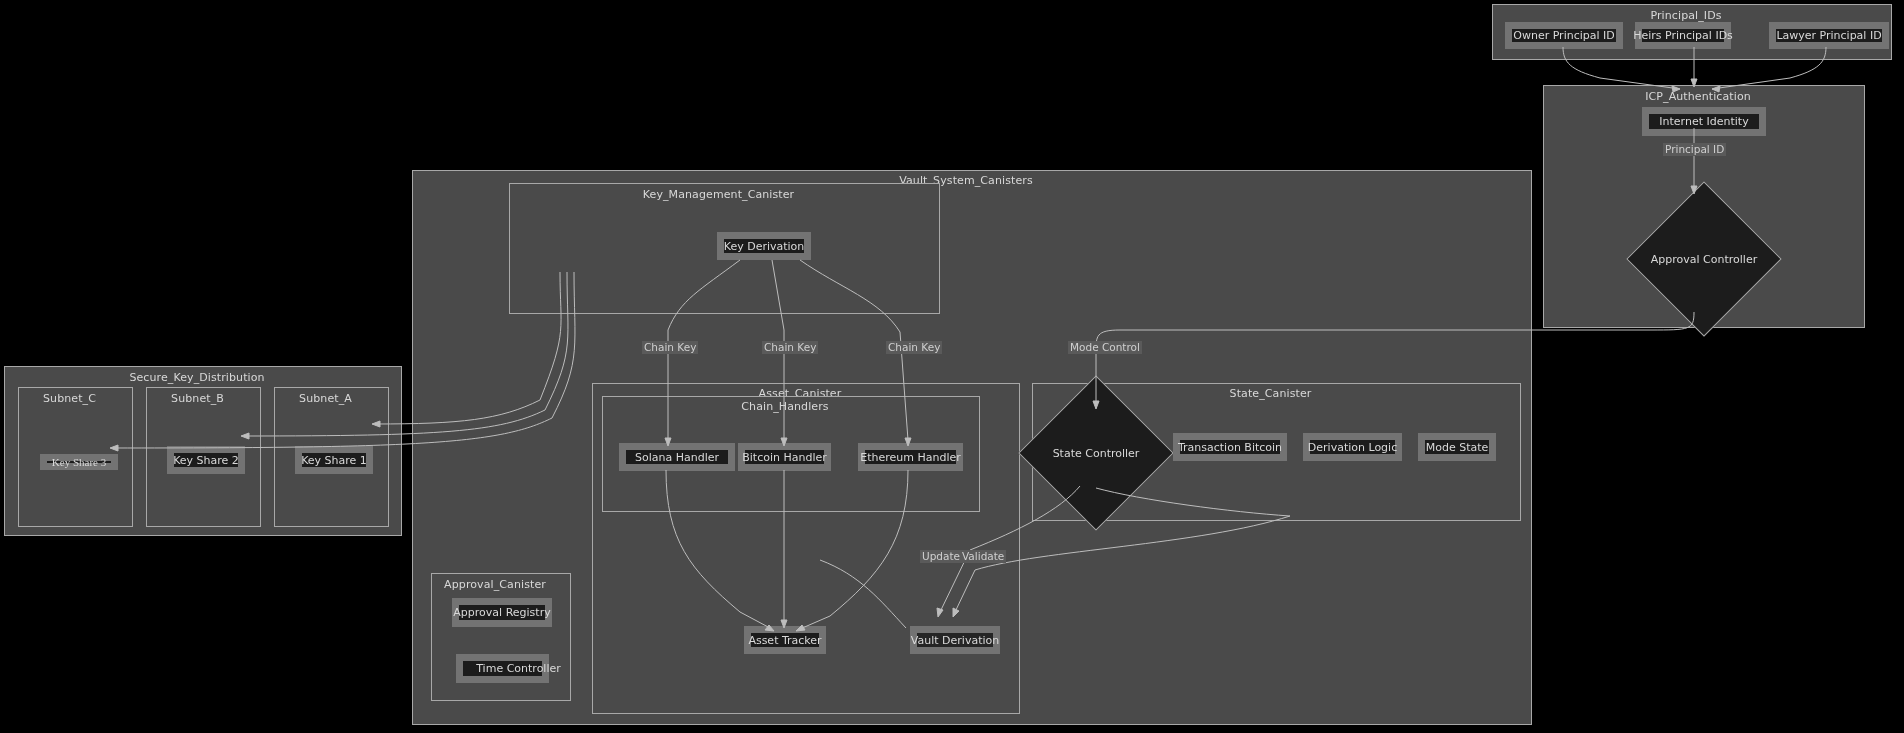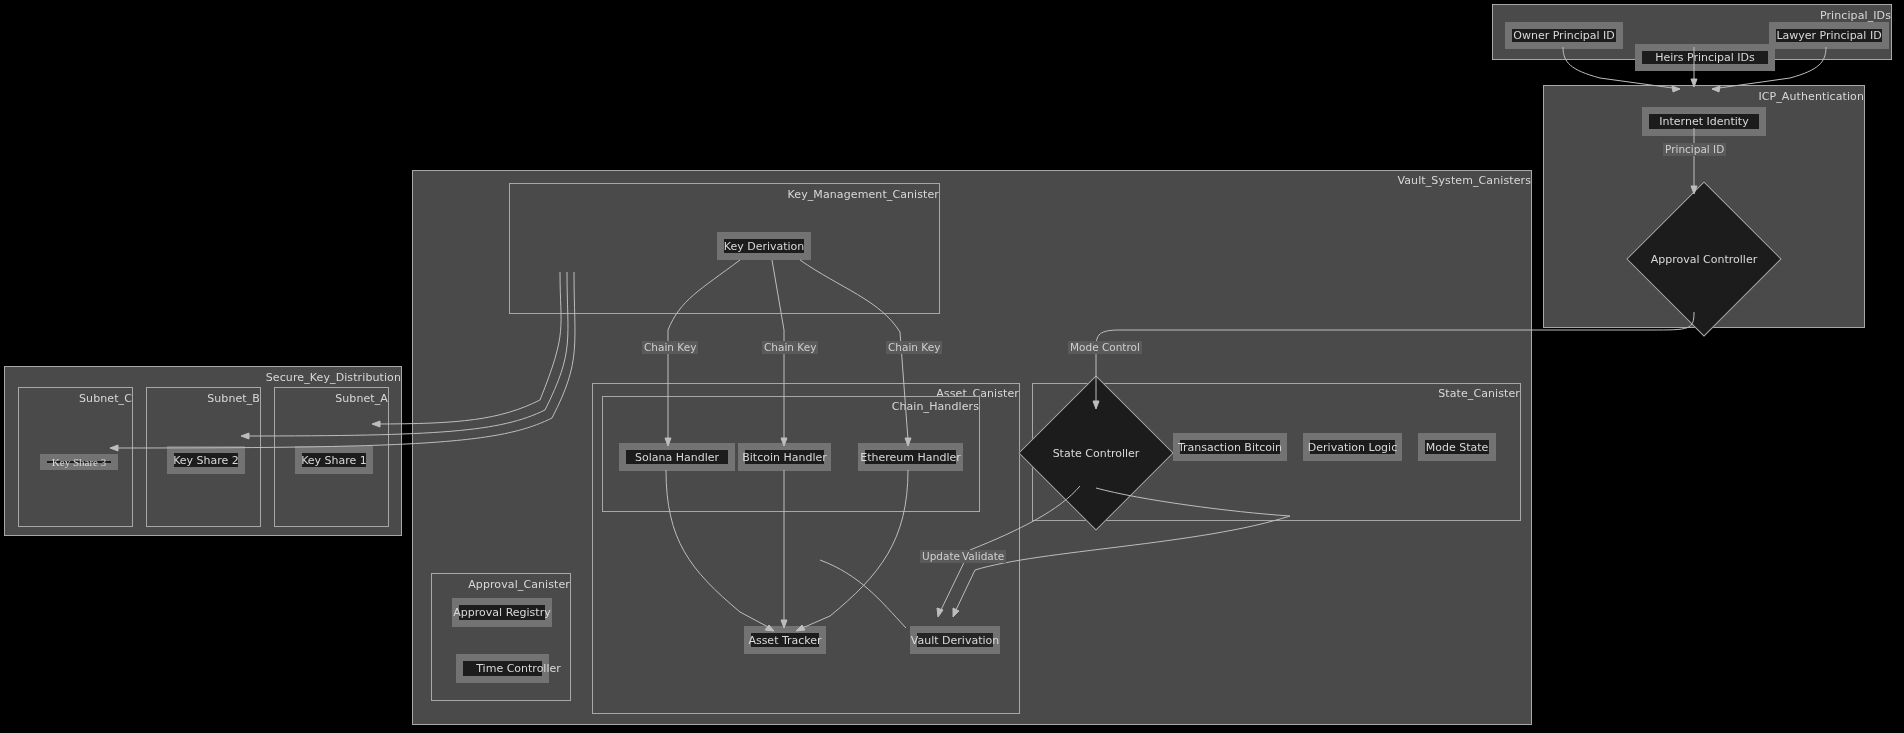--- a/index.html
+++ b/index.html
@@ -23,22 +23,22 @@
   
   .cluster {
     position: absolute;
     background: #4a4a4a;
     border: 1px solid #a8a8a8;
     box-sizing: border-box;
   }
   .cluster > .cluster-title {
     position: absolute;
     left: 0;
-    right: 0;
-    text-align: right;
+    right: 12px;
+    text-align: center;
     color: #d8d8d8;
     font-size: 11px;
     letter-spacing: .1px;
     white-space: nowrap;
   }
   
   .node {
     position: absolute;
     background: #1c1c1c;
     border: 7px solid #737373;
@@ -146,21 +146,21 @@
 
     <path d="M1096,488 C1140,500 1230,512 1290,516 C1200,545 1040,550 975,570 L955,612"></path>
     <polygon points="953,617 953,608 959,611"></polygon>
 
     <path d="M906,628 C880,600 860,575 820,560"></path>
   </svg>
 
   <div class="cluster" style="left:1492px; top:4px; width:400px; height:56px;">
     <div class="cluster-title" style="top:4px;">Principal_IDs</div>
     <div class="node" style="left:12px; top:17px; width:118px; height:27px;">Owner Principal ID</div>
-    <div class="node" style="left:142px; top:17px; width:140px; height:27px;margin-top:22px;">Heirs Principal IDs</div>
+    <div class="node" style="left:142px; top:17px; width:96px; height:27px;">Heirs Principal IDs</div>
     <div class="node" style="left:276px; top:17px; width:120px; height:27px;">Lawyer Principal ID</div>
   </div>
 
   <div class="cluster" style="left:1543px; top:85px; width:322px; height:243px;">
     <div class="cluster-title" style="top:4px;">ICP_Authentication</div>
     <div class="node" style="left:98px; top:21px; width:124px; height:29px;">Internet Identity</div>
     <div class="diamond" style="left:105px; top:118px; width:110px; height:110px;">
       <div class="dshape"></div>
       <div class="dlabel">Approval Controller</div>
     </div>

